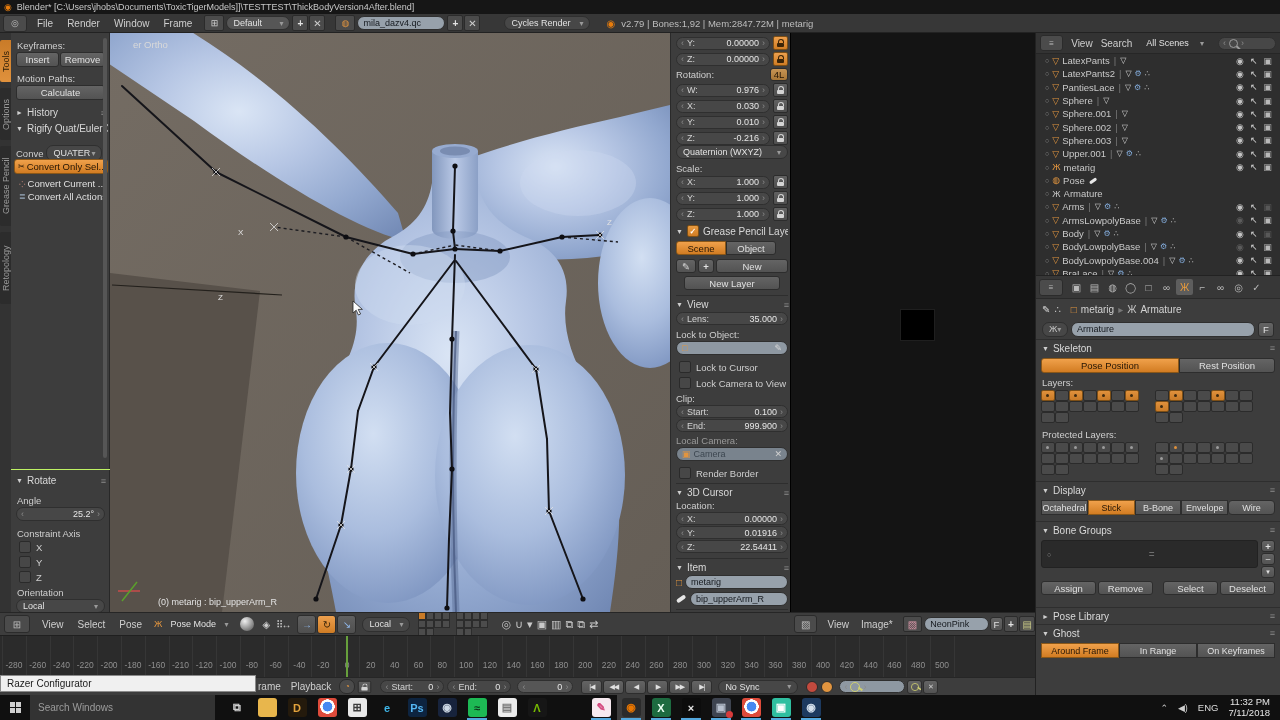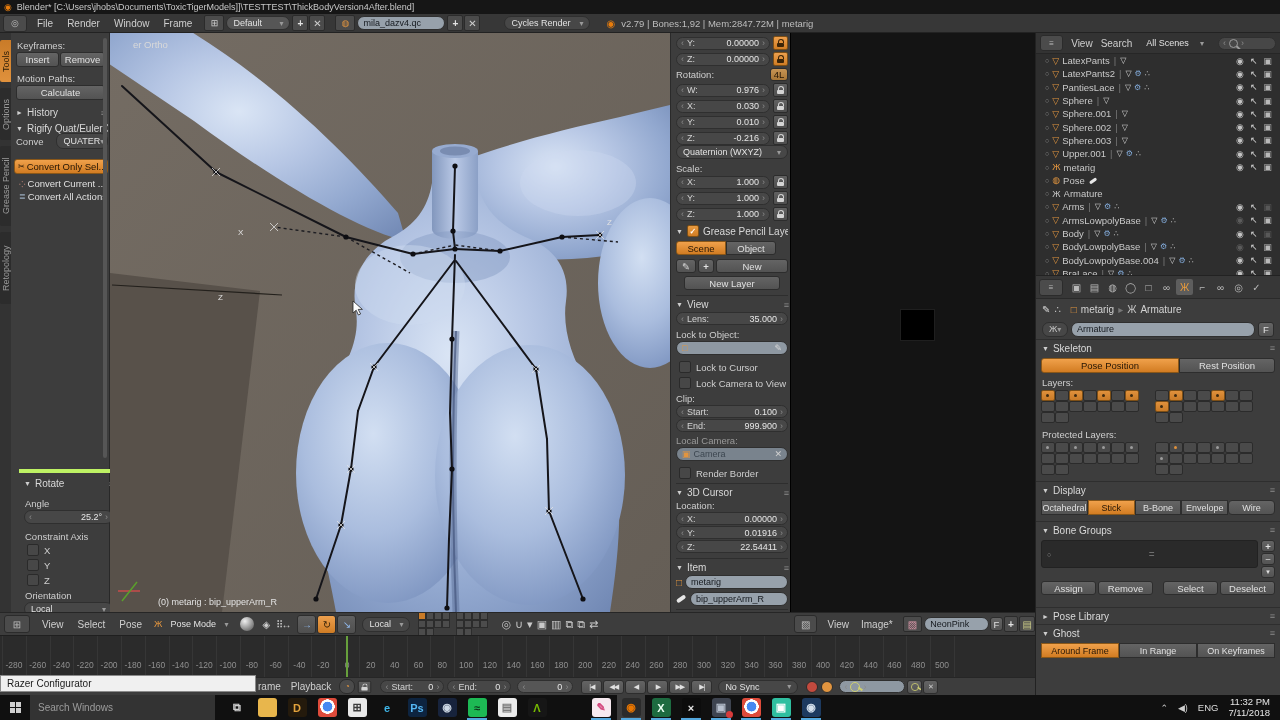--- a/index.html
+++ b/index.html
@@ -151,40 +151,40 @@
     </div>
   <div class="a hdr" style="left:5px;top:74px;width:89px">
       <span class="tri">►</span>
       <span>History</span>
       <span class="grip">≡</span>
     </div>
   <div class="a hdr" style="left:5px;top:90px;width:92px;white-space:nowrap;overflow:hidden">
       <span class="tri">▼</span>
       <span>Rigify Quat/Euler C</span>
     </div>
-  <div class="a row" style="left:5px;top:100px;width:92px;gap:13px">
+  <div class="a row" style="left:5px;top:112px;width:92px;gap:3px">
     <span class="lbl">Conve</span>
     <span class="dd" style="width:56px;height:16px">
         <span>QUATER</span>
       </span>
   </div>
   <div class="btn or a" style="left:3px;top:126px;width:94px;height:15px;justify-content:flex-start;padding-left:3px">
       <span class="g" style="margin-right:2px;font-size:8px">✂</span>
       <span>Convert Only Sel...</span>
     </div>
   <div class="btn a" style="left:8px;top:144px;width:89px;height:13px;background:none;border:none;justify-content:flex-start">
       <span class="g" style="margin-right:2px;font-size:8px;color:#d98">⁘</span>
       <span>Convert Current ...</span>
     </div>
   <div class="btn a" style="left:8px;top:157px;width:89px;height:13px;background:none;border:none;justify-content:flex-start">
       <span class="g" style="margin-right:2px;font-size:8px;color:#9ab">≣</span>
       <span>Convert All Actions</span>
     </div>
 
-  <div class="a" style="left:8px;top:436px;width:99px;height:143px;border-top:4px solid #bef264">
+  <div class="a" style="left:0;top:436px;width:99px;height:143px;border-top:1px solid #bef264">
     <div class="a hdr" style="left:5px;top:5px;width:89px">
         <span class="tri">▼</span>
         <span>Rotate</span>
         <span class="grip">≡</span>
       </div>
     <div class="a lbl" style="left:6px;top:25px">Angle</div>
     <div class="fld a" style="left:5px;top:37px;width:89px;height:14px">
         <span class="val">25.2°</span>
       </div>
     <div class="a lbl" style="left:6px;top:58px">Constraint Axis</div>
@@ -1157,21 +1157,21 @@
   <div class="a" style="left:2px;top:0;width:960px;height:42px;background:repeating-linear-gradient(90deg,#363636 0 1px,transparent 1px 23.8px)"></div>
   <div class="a row" style="left:2px;top:24px;width:960px">
 
   <span class="tick">-280</span>
       <span class="tick">-260</span>
       <span class="tick">-240</span>
       <span class="tick">-220</span>
       <span class="tick">-200</span>
       <span class="tick">-180</span>
       <span class="tick">-160</span>
-      <span class="tick">-140</span>
+      <span class="tick">-210</span>
       <span class="tick">-120</span>
       <span class="tick">-100</span>
       <span class="tick">-80</span>
       <span class="tick">-60</span>
       <span class="tick">-40</span>
       <span class="tick">-20</span>
       <span class="tick">0</span>
       <span class="tick">20</span>
       <span class="tick">40</span>
       <span class="tick">60</span>

